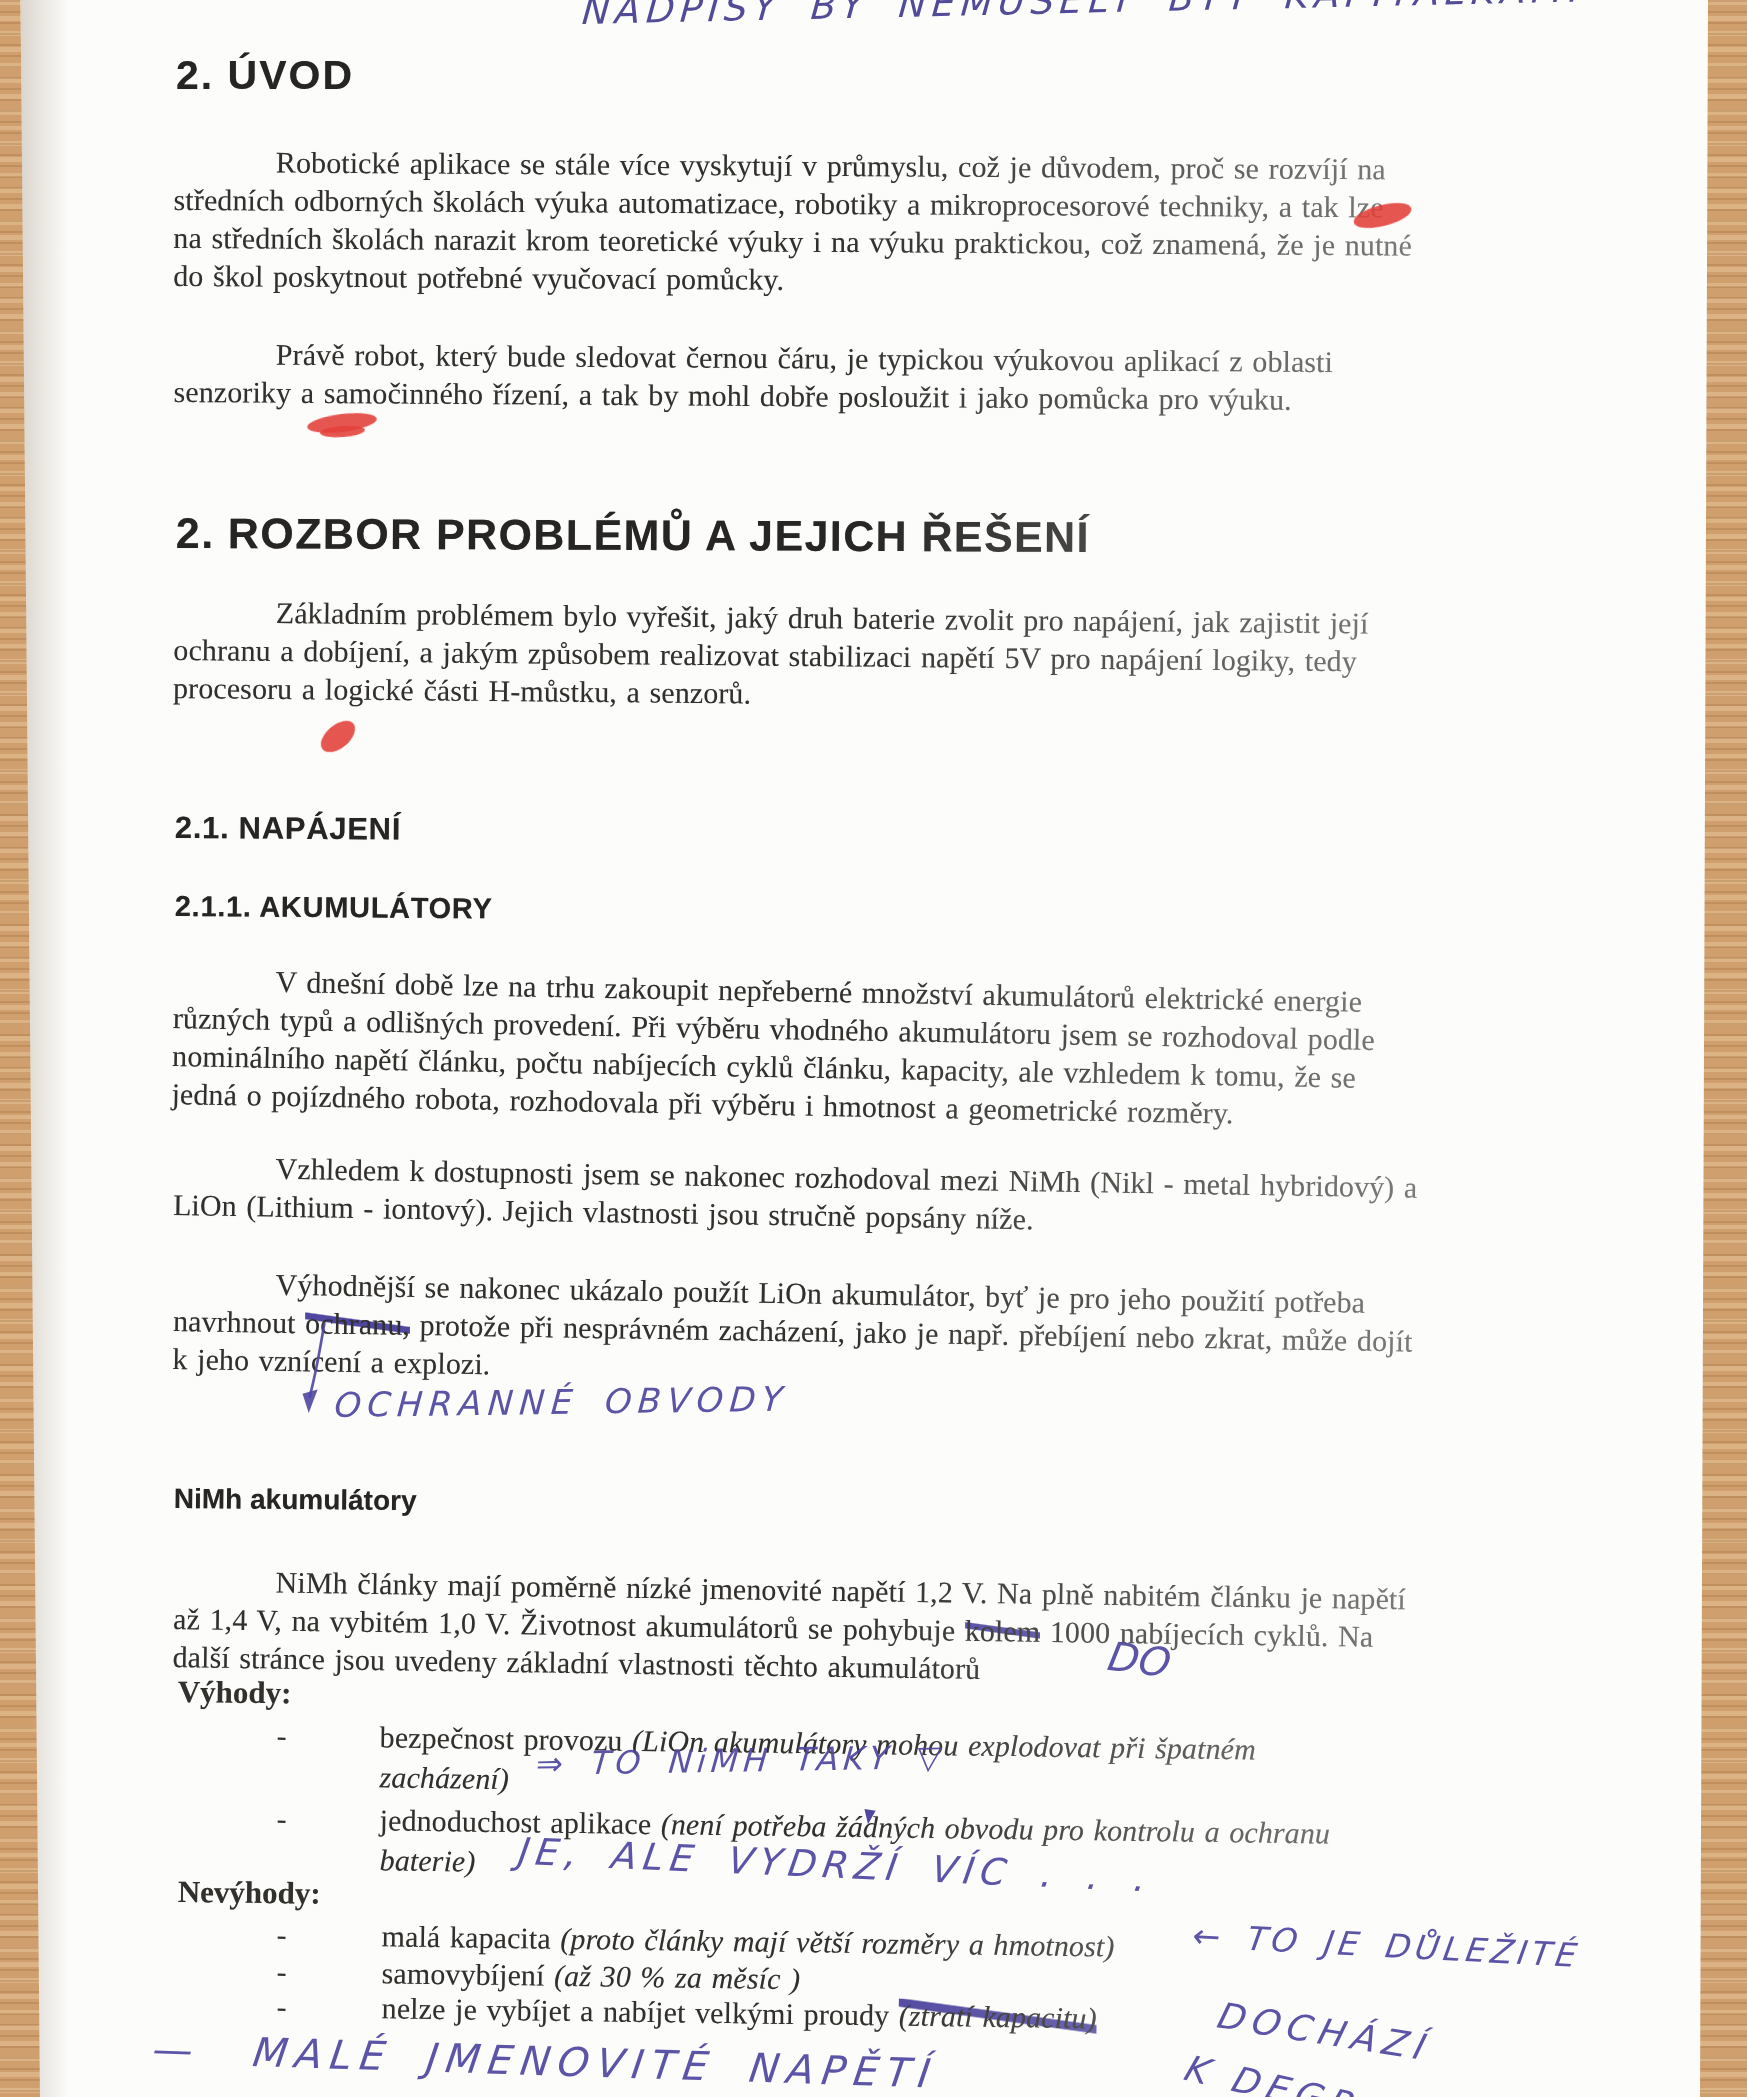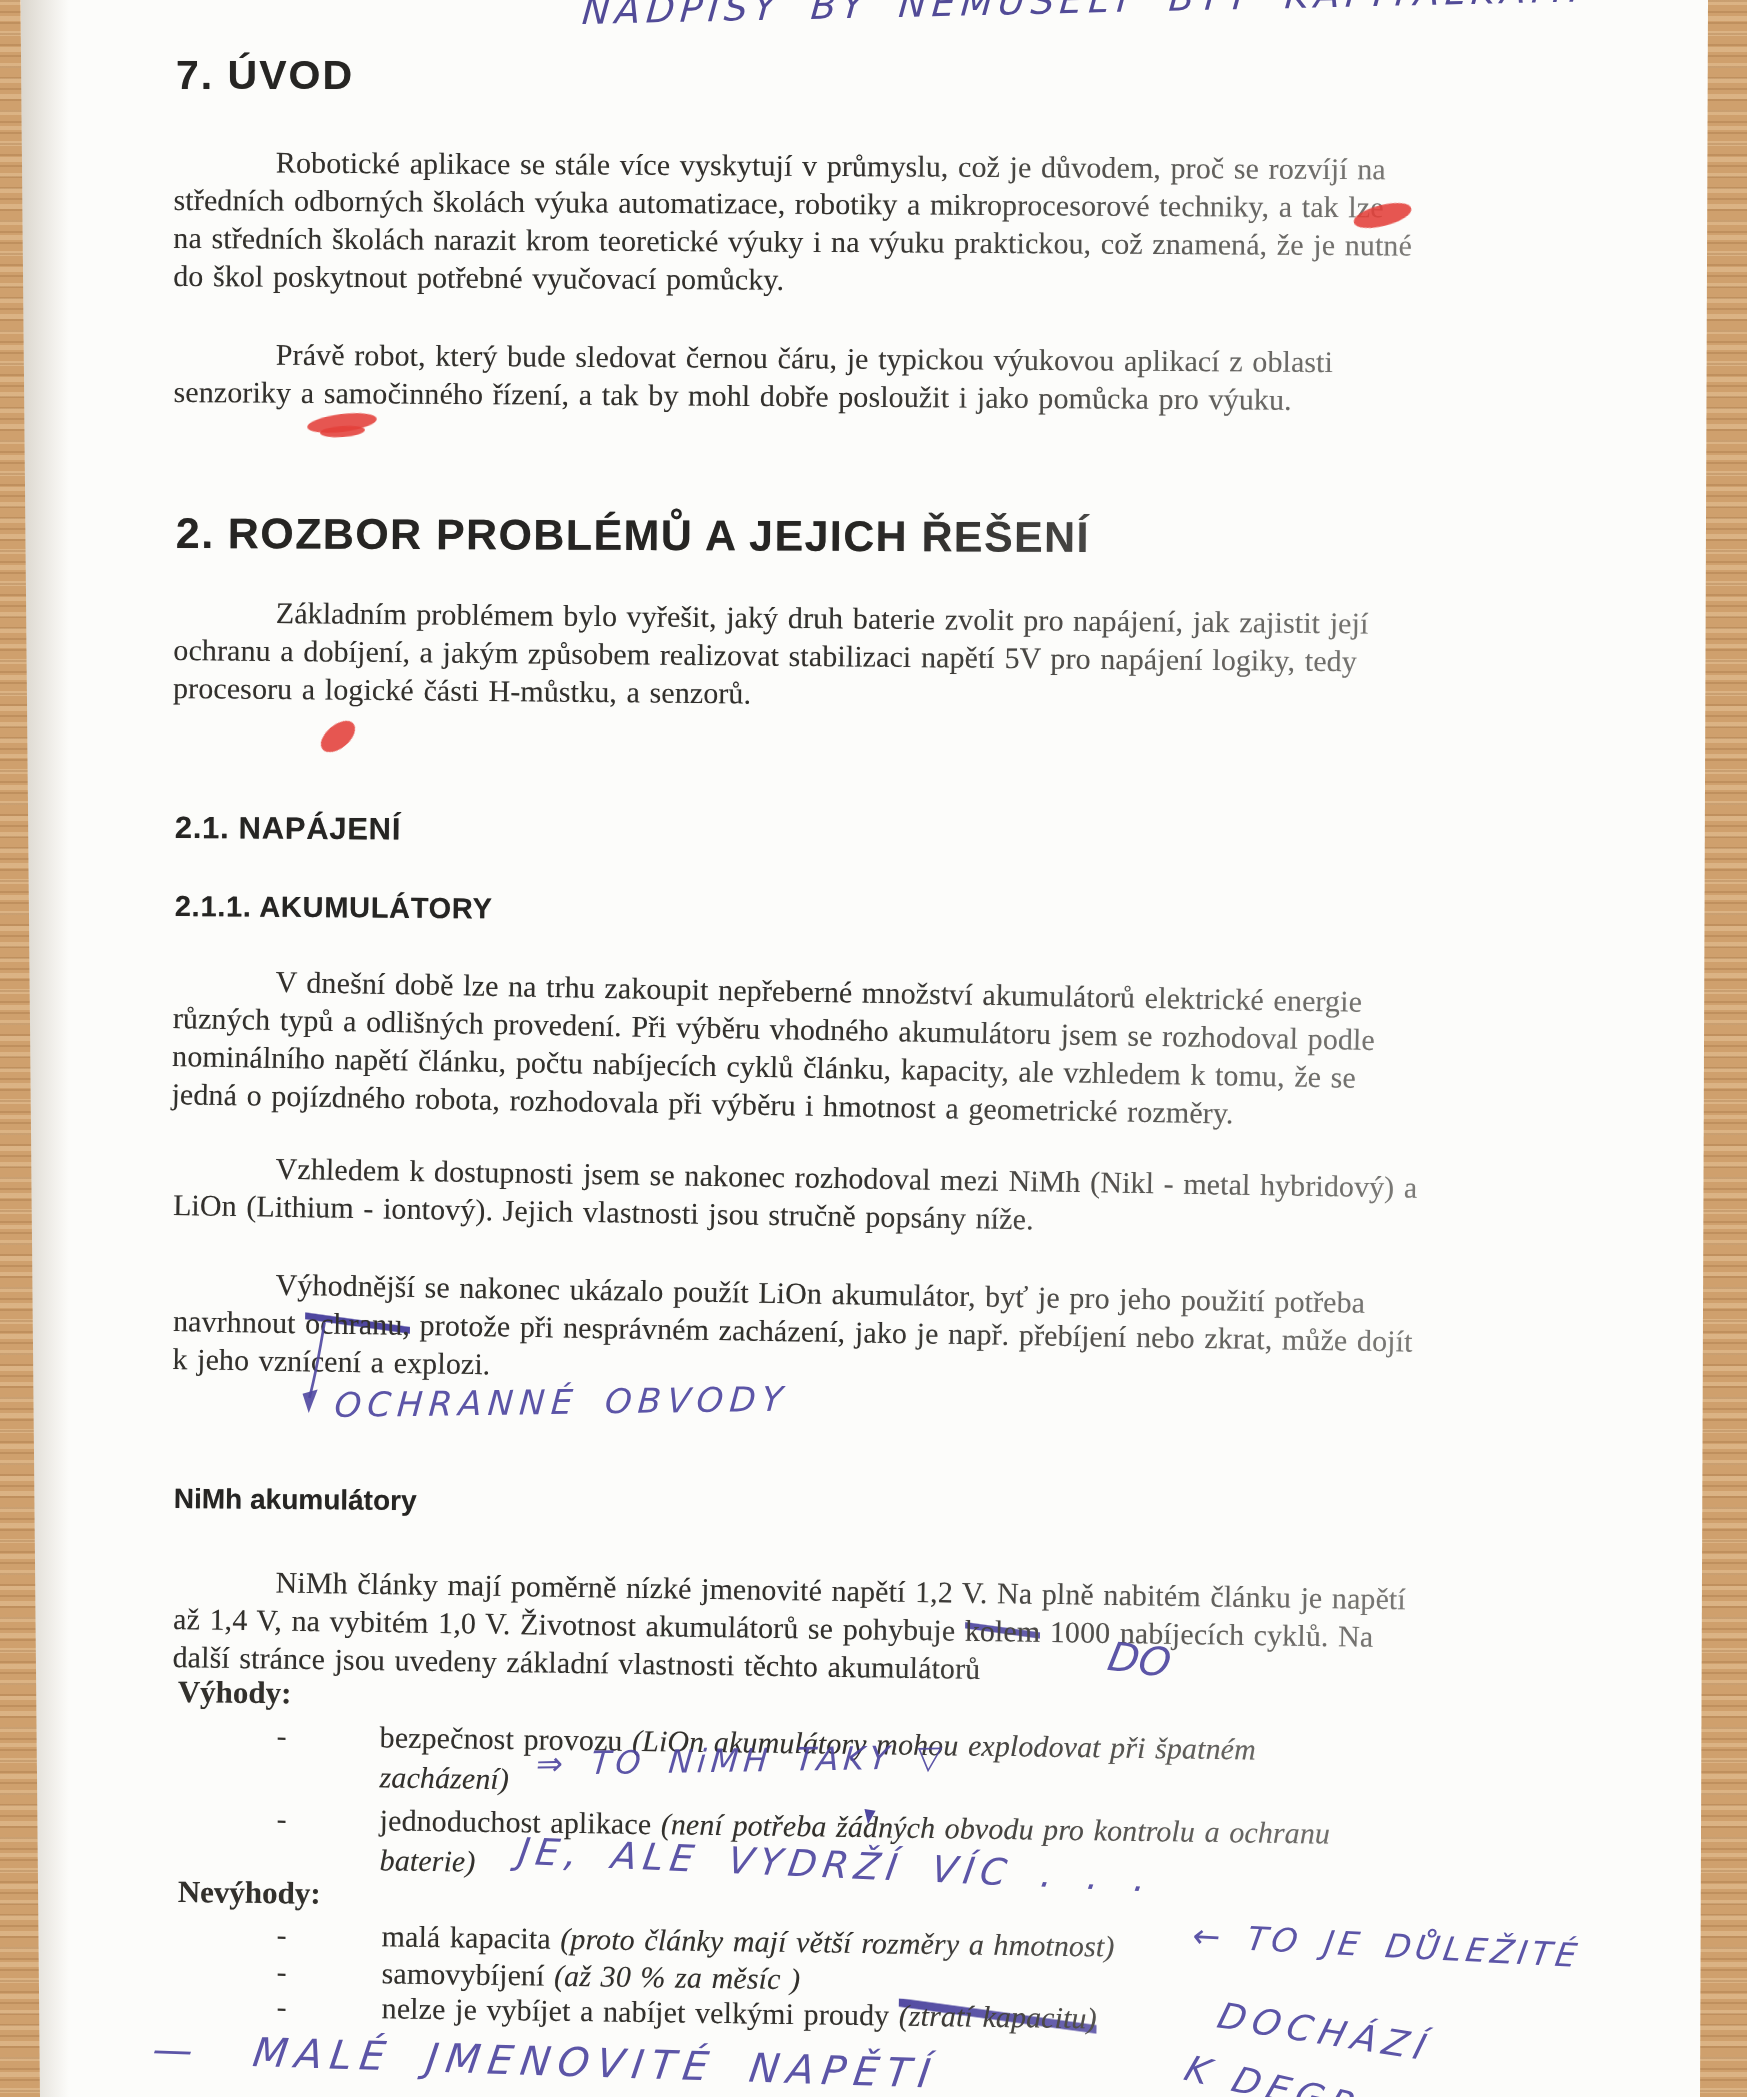--- a/index.html
+++ b/index.html
@@ -56,21 +56,21 @@
     border-left:7.5px solid transparent;border-right:7.5px solid transparent;
     border-top:18px solid var(--ink_blue);}
 </style>
 </head>
 <body>
 
 <div id="page">
   <div id="paper">
     <div class="edge-shade"></div>
 
-    <div class="hsec h1" style="left:176px;top:52px;">7. ÚVOD</div>
+    <div class="hsec h1" style="left:176px;top:52px;">2. ÚVOD</div>
 
     <div class="para" style="left:174px;top:143px;transform:rotate(.35deg);">
       <span class="pline ind">Robotické aplikace se stále více vyskytují v průmyslu, což je důvodem, proč se rozvíjí na</span>
       <span class="pline">středních odborných školách výuka automatizace, robotiky a mikroprocesorové techniky, a tak lze</span>
       <span class="pline">na středních školách narazit krom teoretické výuky i na výuku praktickou, což znamená, že je nutné</span>
       <span class="pline">do škol poskytnout potřebné vyučovací pomůcky.</span>
     </div>
 
     <div class="para" style="left:174px;top:335px;transform:rotate(.4deg);">
       <span class="pline ind">Právě robot, který bude sledovat černou čáru, je typickou výukovou aplikací z oblasti</span>

